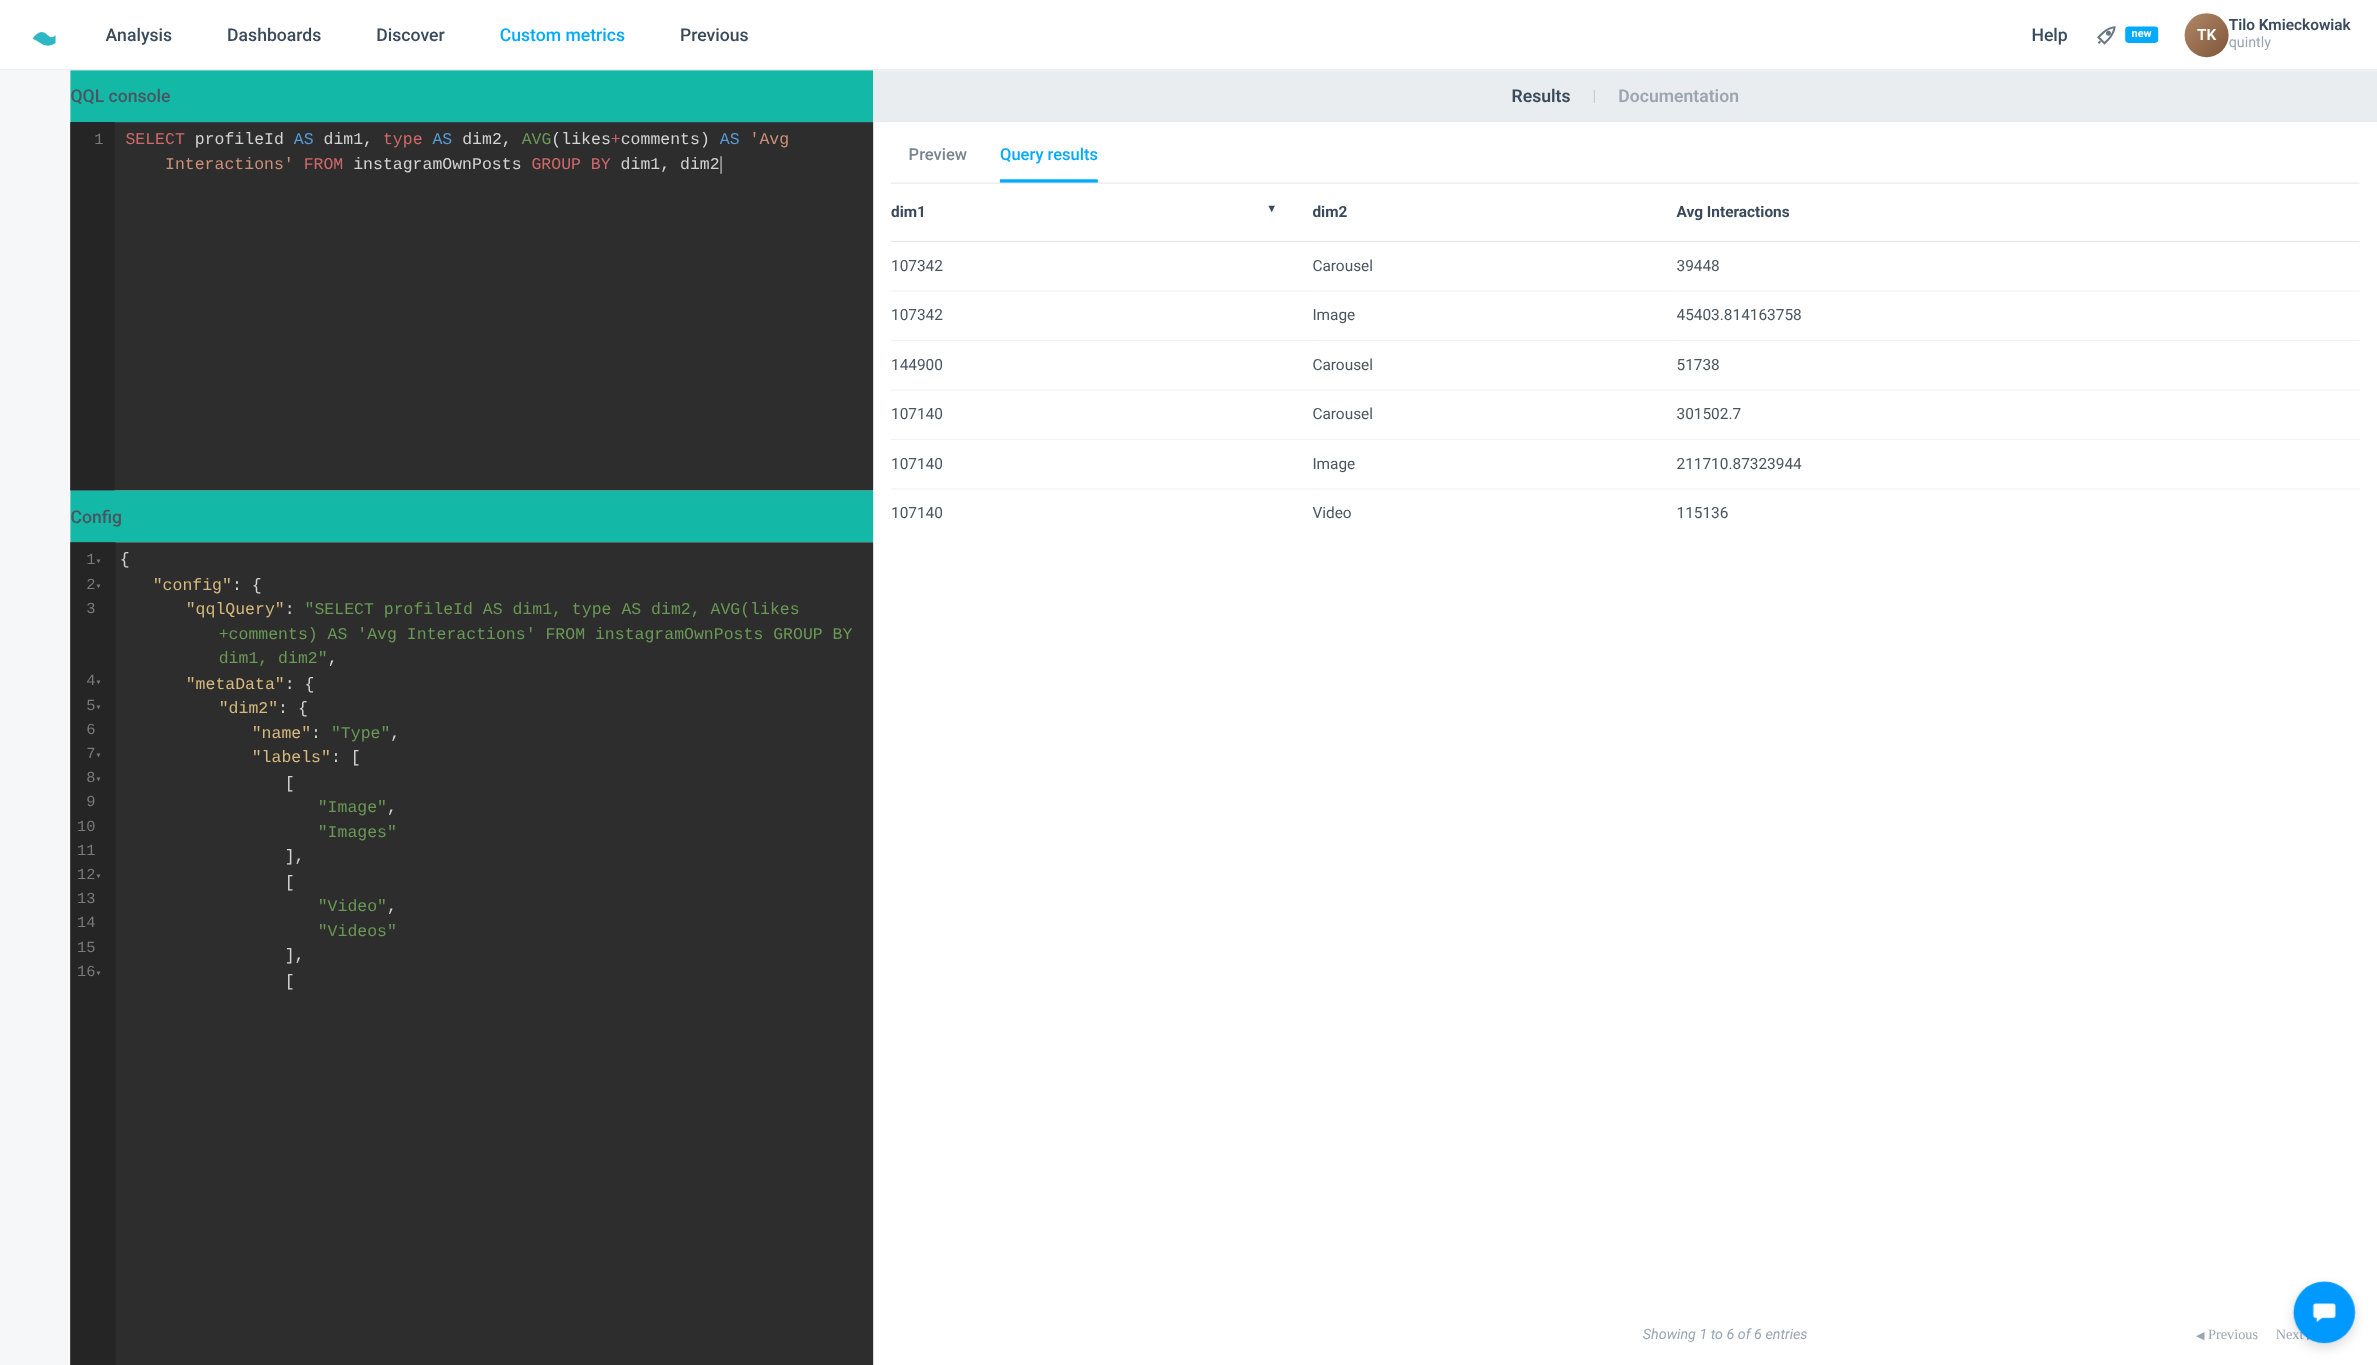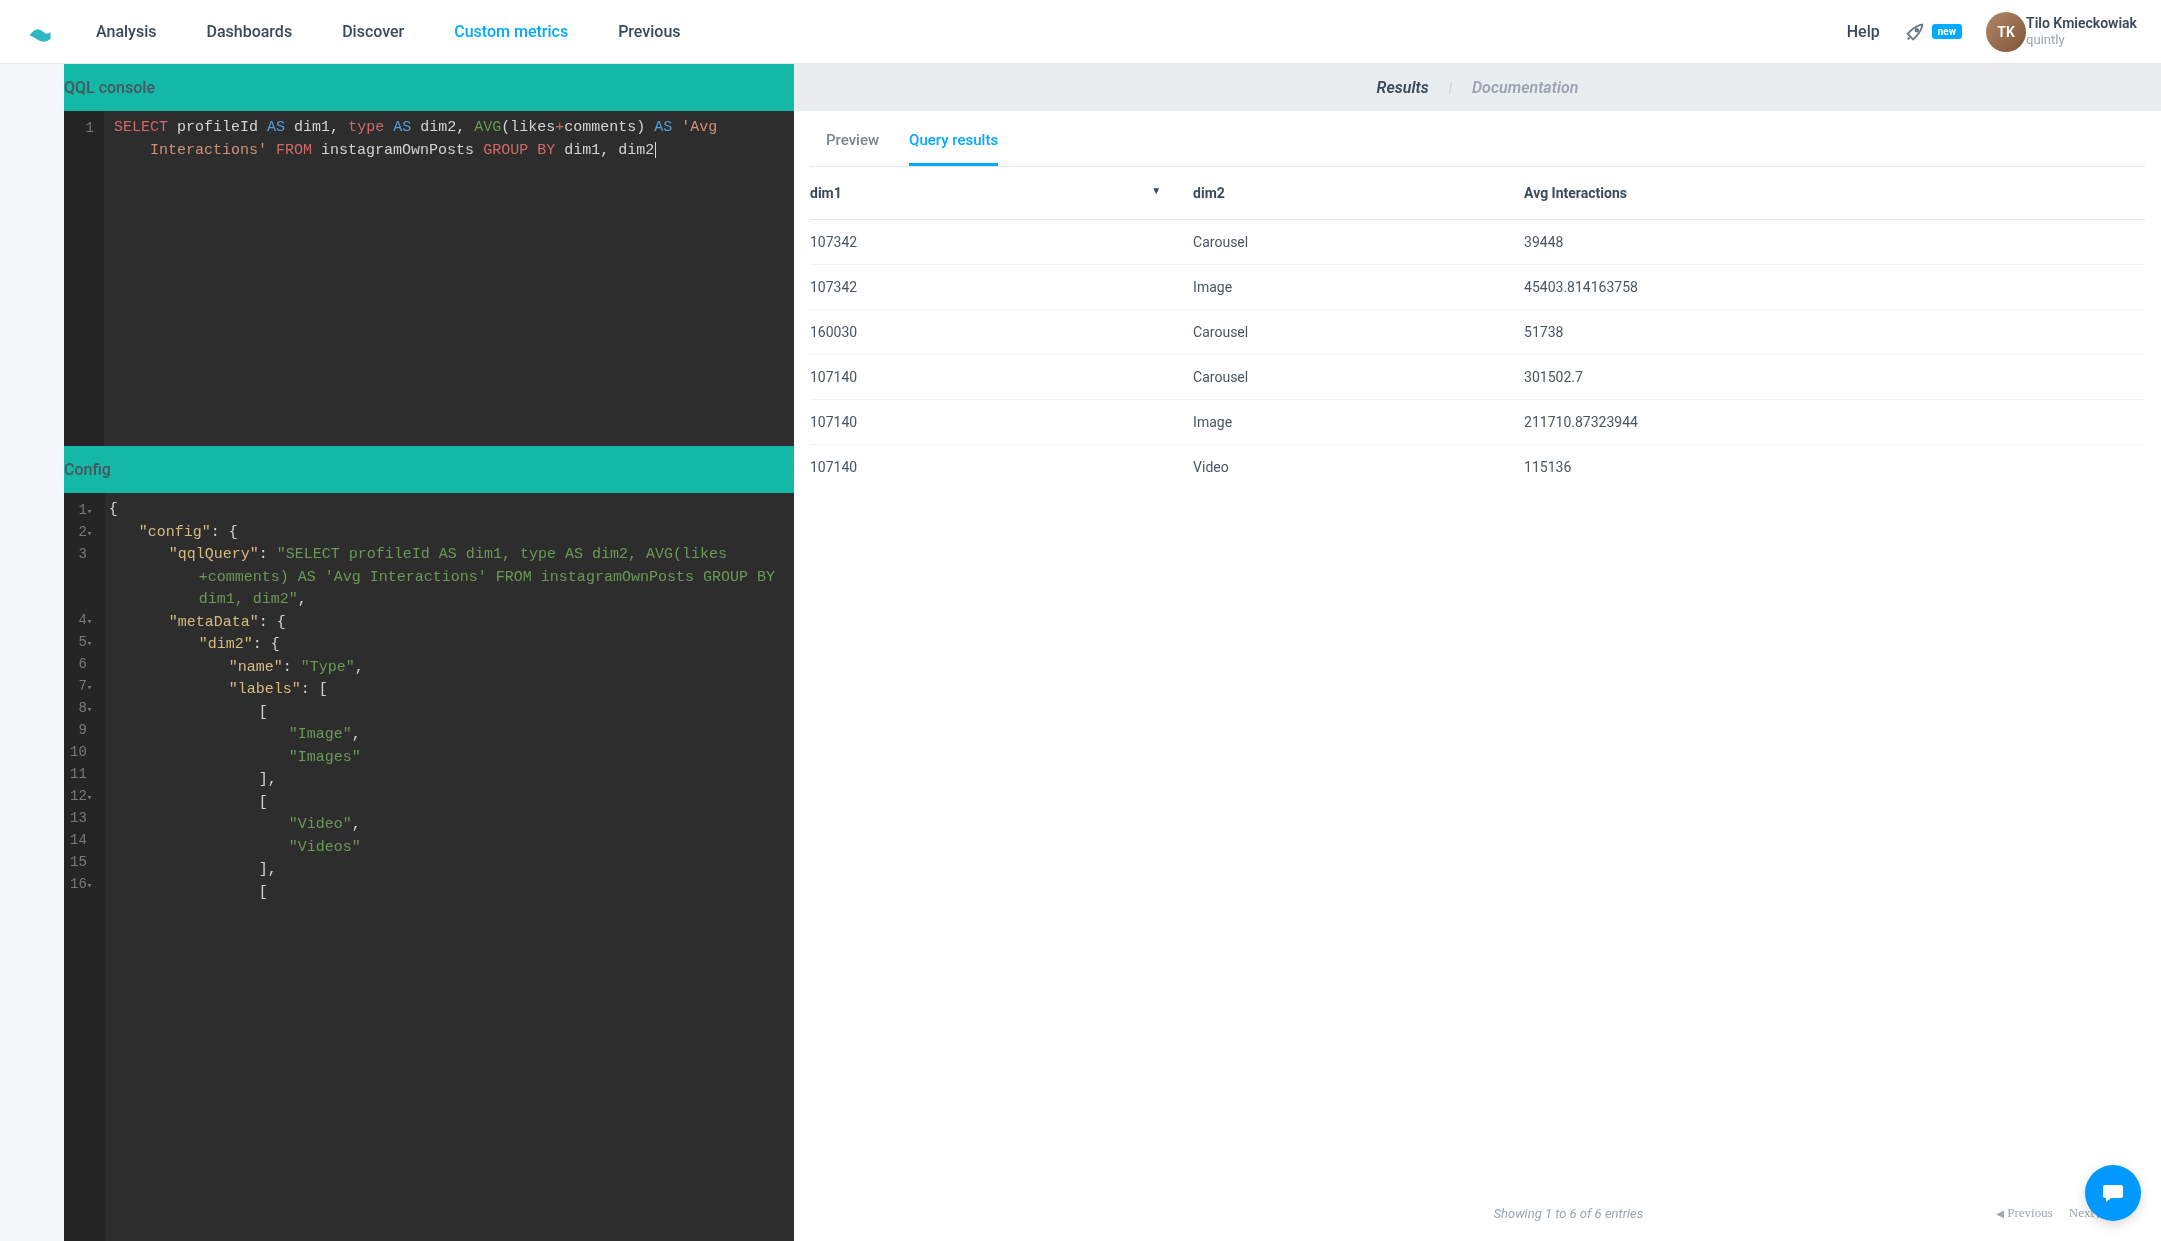--- a/index.html
+++ b/index.html
@@ -47,21 +47,21 @@
     .kw-plus { color: #d16969; }
     .kw-key { color: #d7ba7d; }
     .kw-json-str { color: #6a9955; }
     .kw-punc { color: #d4d4d4; }
     .kw-prop { color: #d7ba7d; }
     .cursor-bar { display:inline-block; width:1px; height:16px; background:#d4d4d4; vertical-align:middle; margin-left:1px;}
     .qql-editor { height: 335px; }
     .config-editor { flex:1; }
 
     
-    .right-header { background: #e9edf0; display: flex; align-items: center; justify-content: center; gap: 20px; padding: 14px 0; font-style: italic; }
+    .right-header { background: #e9edf0; display: flex; align-items: center; justify-content: center; gap: 20px; padding: 14px 0; }
     .right-header .rh-link { font-size: 16px; font-weight: 600; cursor: pointer; }
     .rh-link.active { color: #3a4a5b; }
     .rh-link.inactive { color: #9aa5b1; }
     .rh-sep { color: #c5cdd5; }
 
     .sub-tabs { display: flex; gap: 30px; padding: 20px 16px 0 16px; border-bottom: 1px solid #e5e7eb; margin: 0 16px; }
     .sub-tab { font-size: 15px; color: #7a8591; padding-bottom: 14px; cursor: pointer; font-weight: 500; border-bottom: 3px solid transparent; }
     .sub-tab.active { color: #00aaff; border-bottom-color: #00aaff; }
 
     .results-table { width: calc(100% - 32px); margin: 0 16px; border-collapse: collapse; }
@@ -176,21 +176,21 @@
             <td>107342</td>
             <td>Carousel</td>
             <td>39448</td>
           </tr>
           <tr>
             <td>107342</td>
             <td>Image</td>
             <td>45403.814163758</td>
           </tr>
           <tr>
-            <td>160030</td>
+            <td>144900</td>
             <td>Carousel</td>
             <td>51738</td>
           </tr>
           <tr>
             <td>107140</td>
             <td>Carousel</td>
             <td>301502.7</td>
           </tr>
           <tr>
             <td>107140</td>

